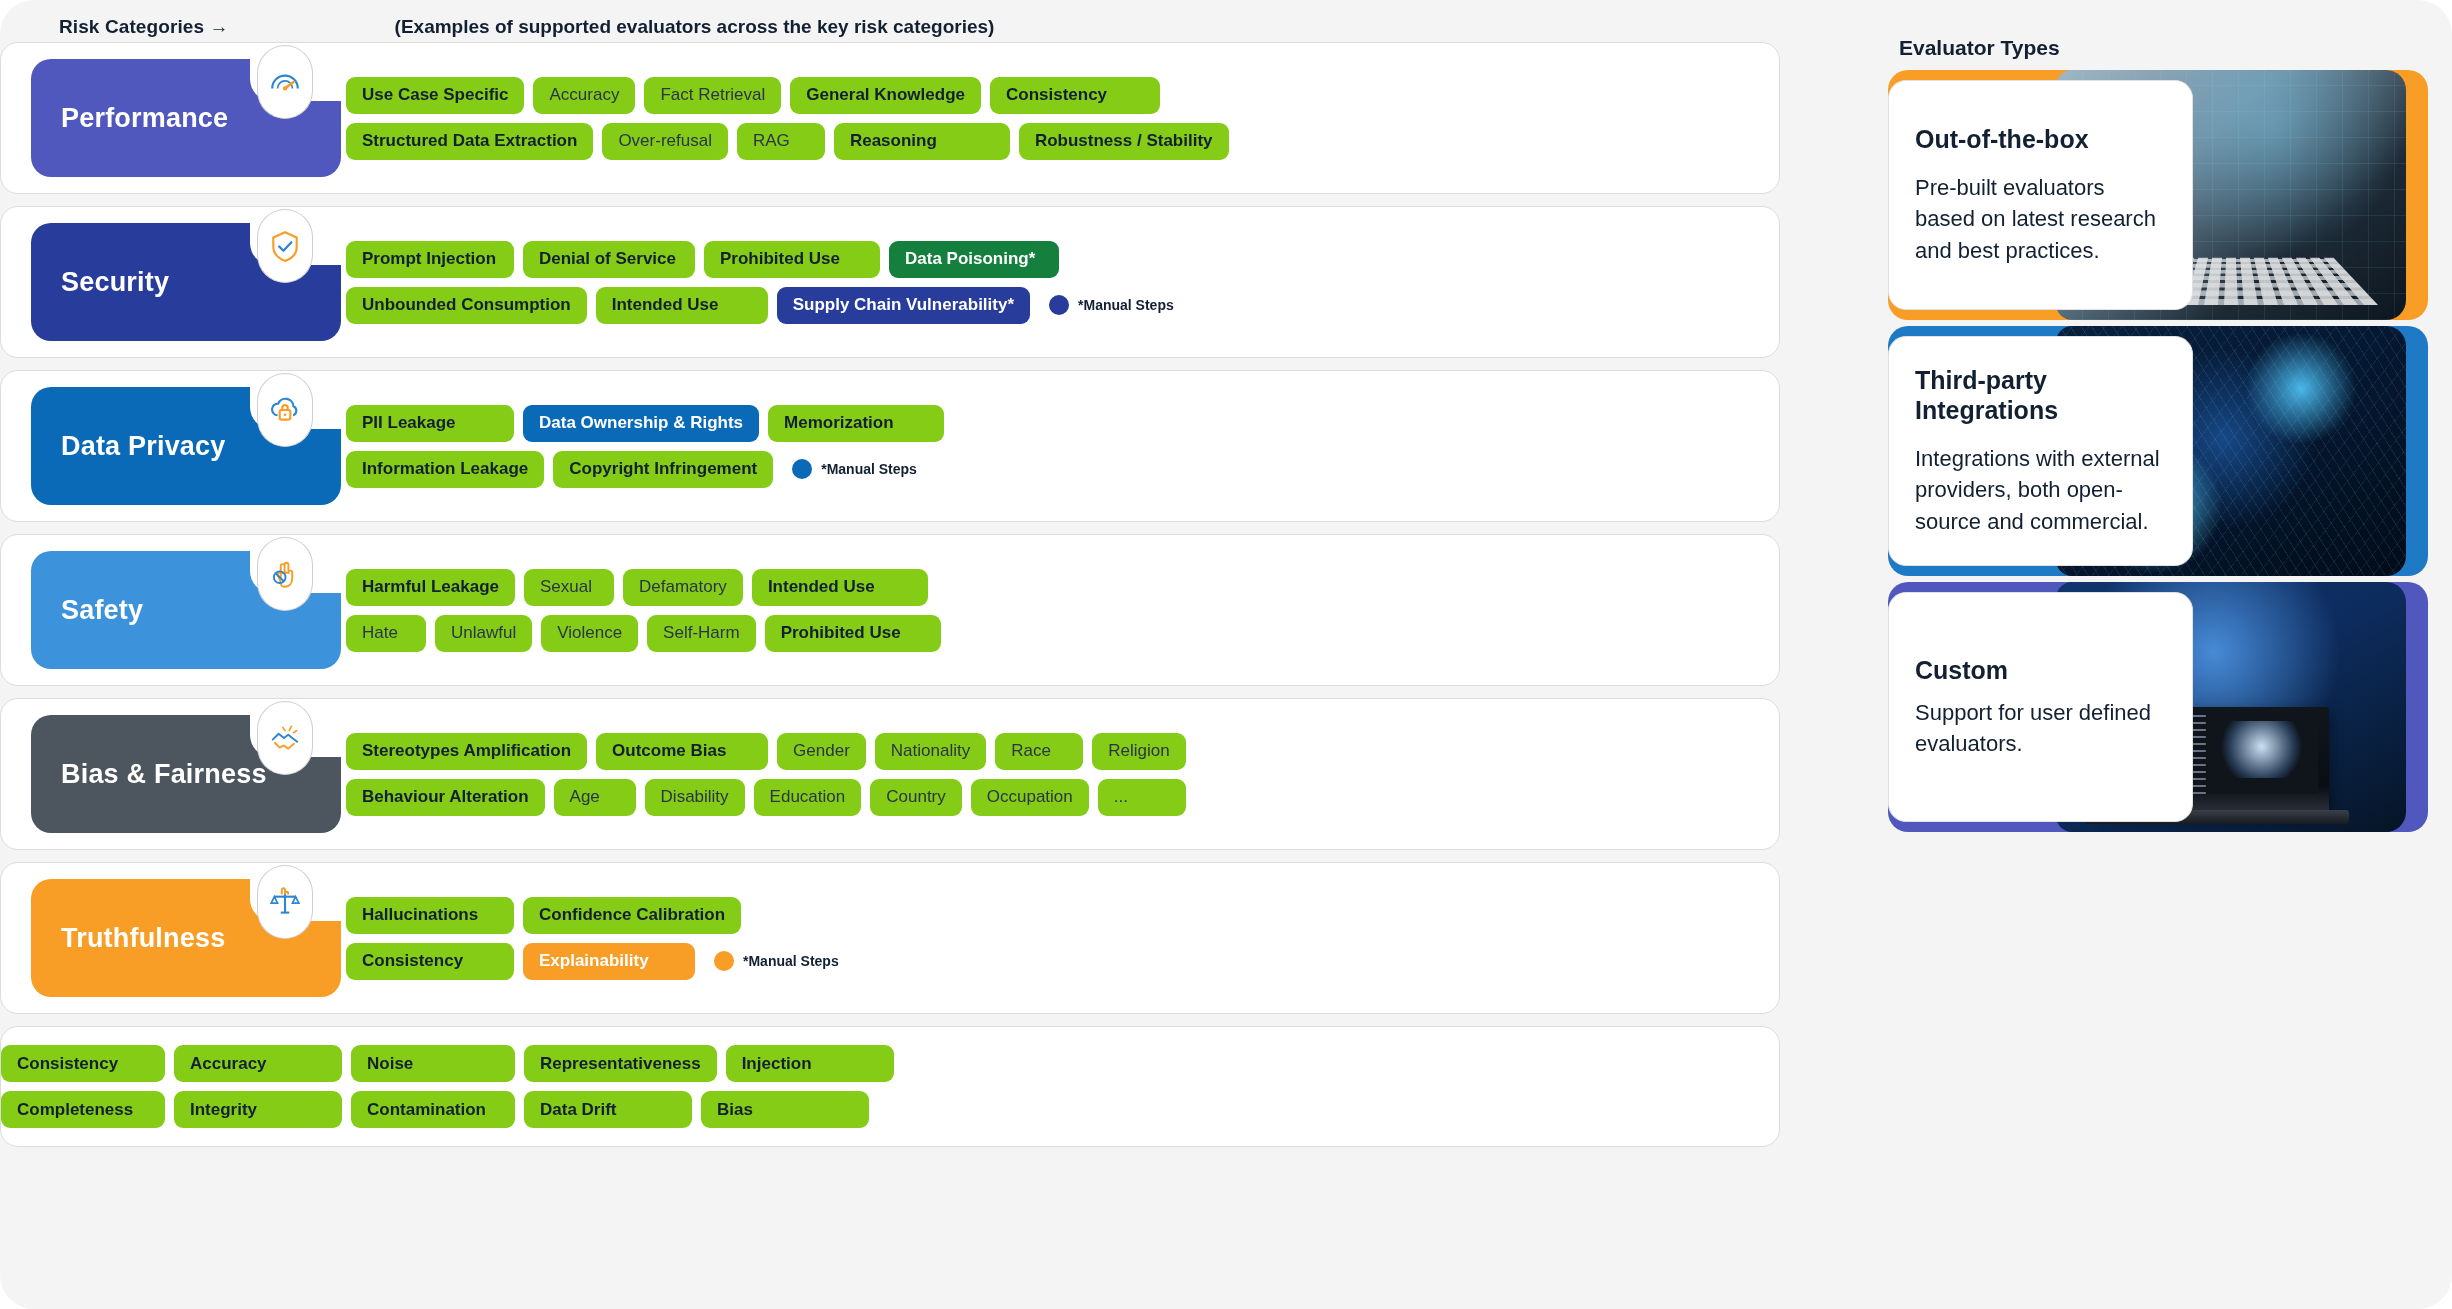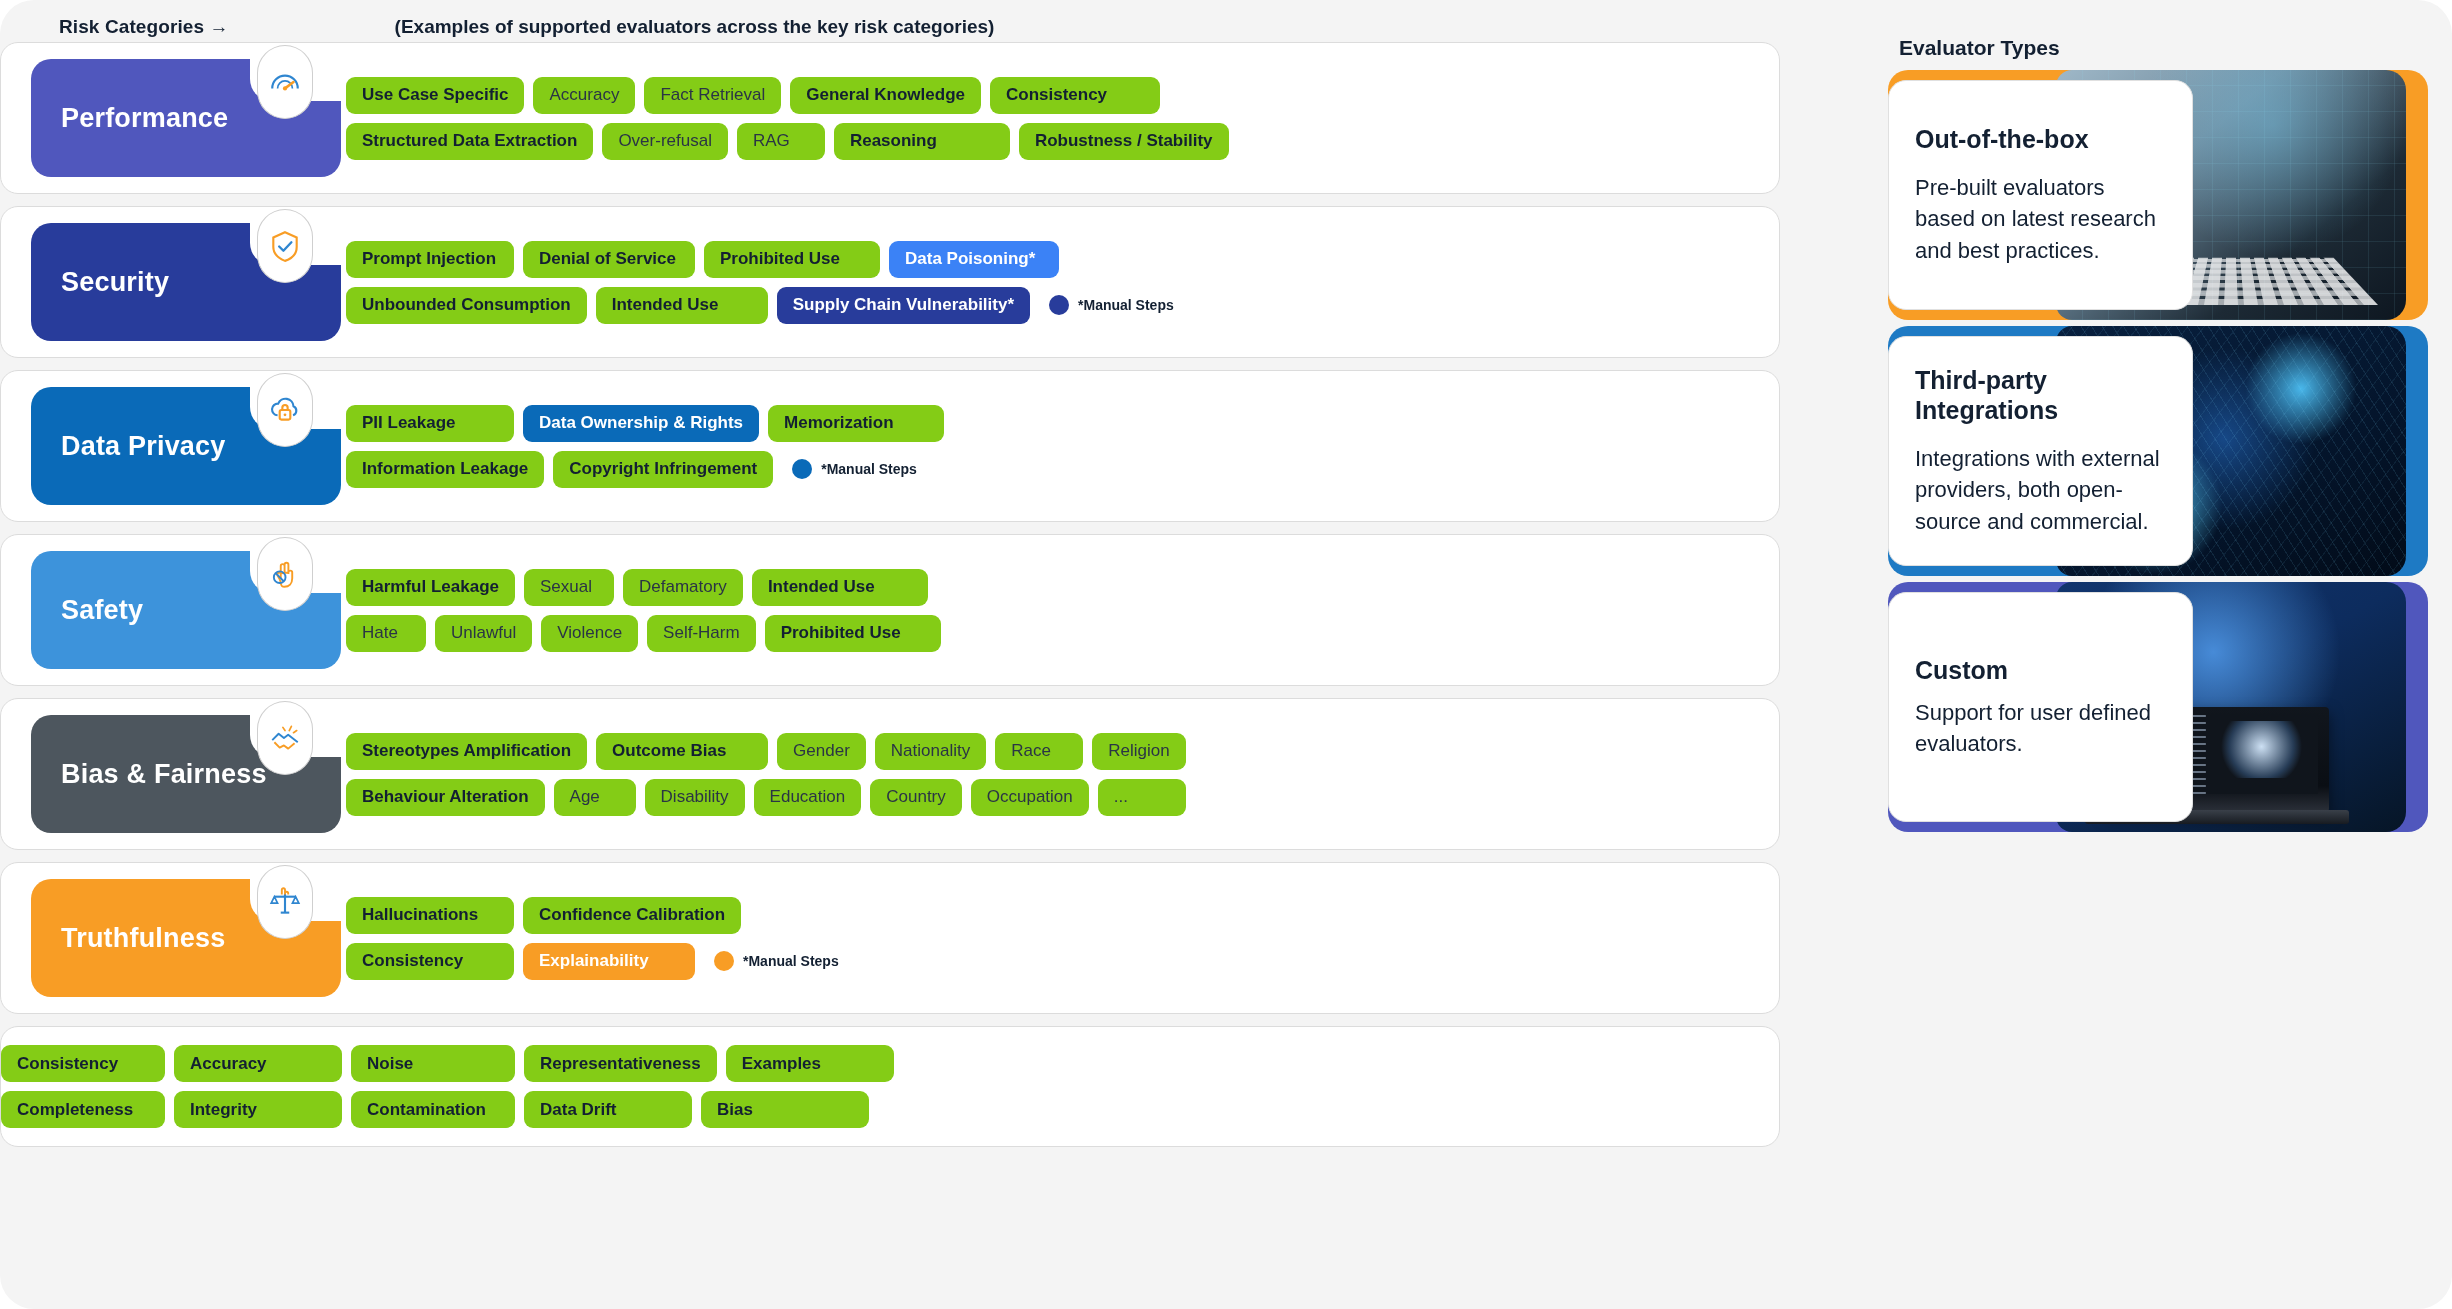--- a/index.html
+++ b/index.html
@@ -367,21 +367,21 @@
                   <path d="M10.5 16.5l4 4 7.5-8" fill="none" stroke="#2f86d0" stroke-width="2.2" stroke-linecap="round" stroke-linejoin="round"></path>
                 </svg>
               </div>
             </div>
           </div>
           <div class="pills-col">
             <div class="pill-line">
               <div class="pill bold" style="min-width: 168px;">Prompt Injection</div>
               <div class="pill bold" style="min-width: 172px;">Denial of Service</div>
               <div class="pill bold" style="min-width: 176px;">Prohibited Use</div>
-              <div class="pill hl" style="min-width: 170px; background: #3b82f6;">Data Poisoning*</div>
+              <div class="pill hl" style="min-width: 170px; background: #15803d;">Data Poisoning*</div>
             </div>
             <div class="pill-line">
               <div class="pill bold" style="min-width: 168px;">Unbounded Consumption</div>
               <div class="pill bold" style="min-width: 172px;">Intended Use</div>
               <div class="pill hl" style="min-width: 176px; background: rgb(40, 60, 155);">Supply Chain Vulnerability*</div>
               <div class="manual-note">
                 <span class="manual-dot" style="background: rgb(40, 60, 155);"></span>
                 <span class="manual-text">*Manual Steps</span>
               </div>
             </div>
@@ -513,21 +513,21 @@
             </div>
           </div>
         </div>
         <div class="risk-row">
           <div class="pills-col">
             <div class="pill-line">
               <div class="pill bold" style="min-width: 164px;">Consistency</div>
               <div class="pill bold" style="min-width: 168px;">Accuracy</div>
               <div class="pill bold" style="min-width: 164px;">Noise</div>
               <div class="pill bold" style="min-width: 168px;">Representativeness</div>
-              <div class="pill bold" style="min-width: 168px;">Examples</div>
+              <div class="pill bold" style="min-width: 168px;">Injection</div>
             </div>
             <div class="pill-line">
               <div class="pill bold" style="min-width: 164px;">Completeness</div>
               <div class="pill bold" style="min-width: 168px;">Integrity</div>
               <div class="pill bold" style="min-width: 164px;">Contamination</div>
               <div class="pill bold" style="min-width: 168px;">Data Drift</div>
               <div class="pill bold" style="min-width: 168px;">Bias</div>
             </div>
           </div>
         </div>

